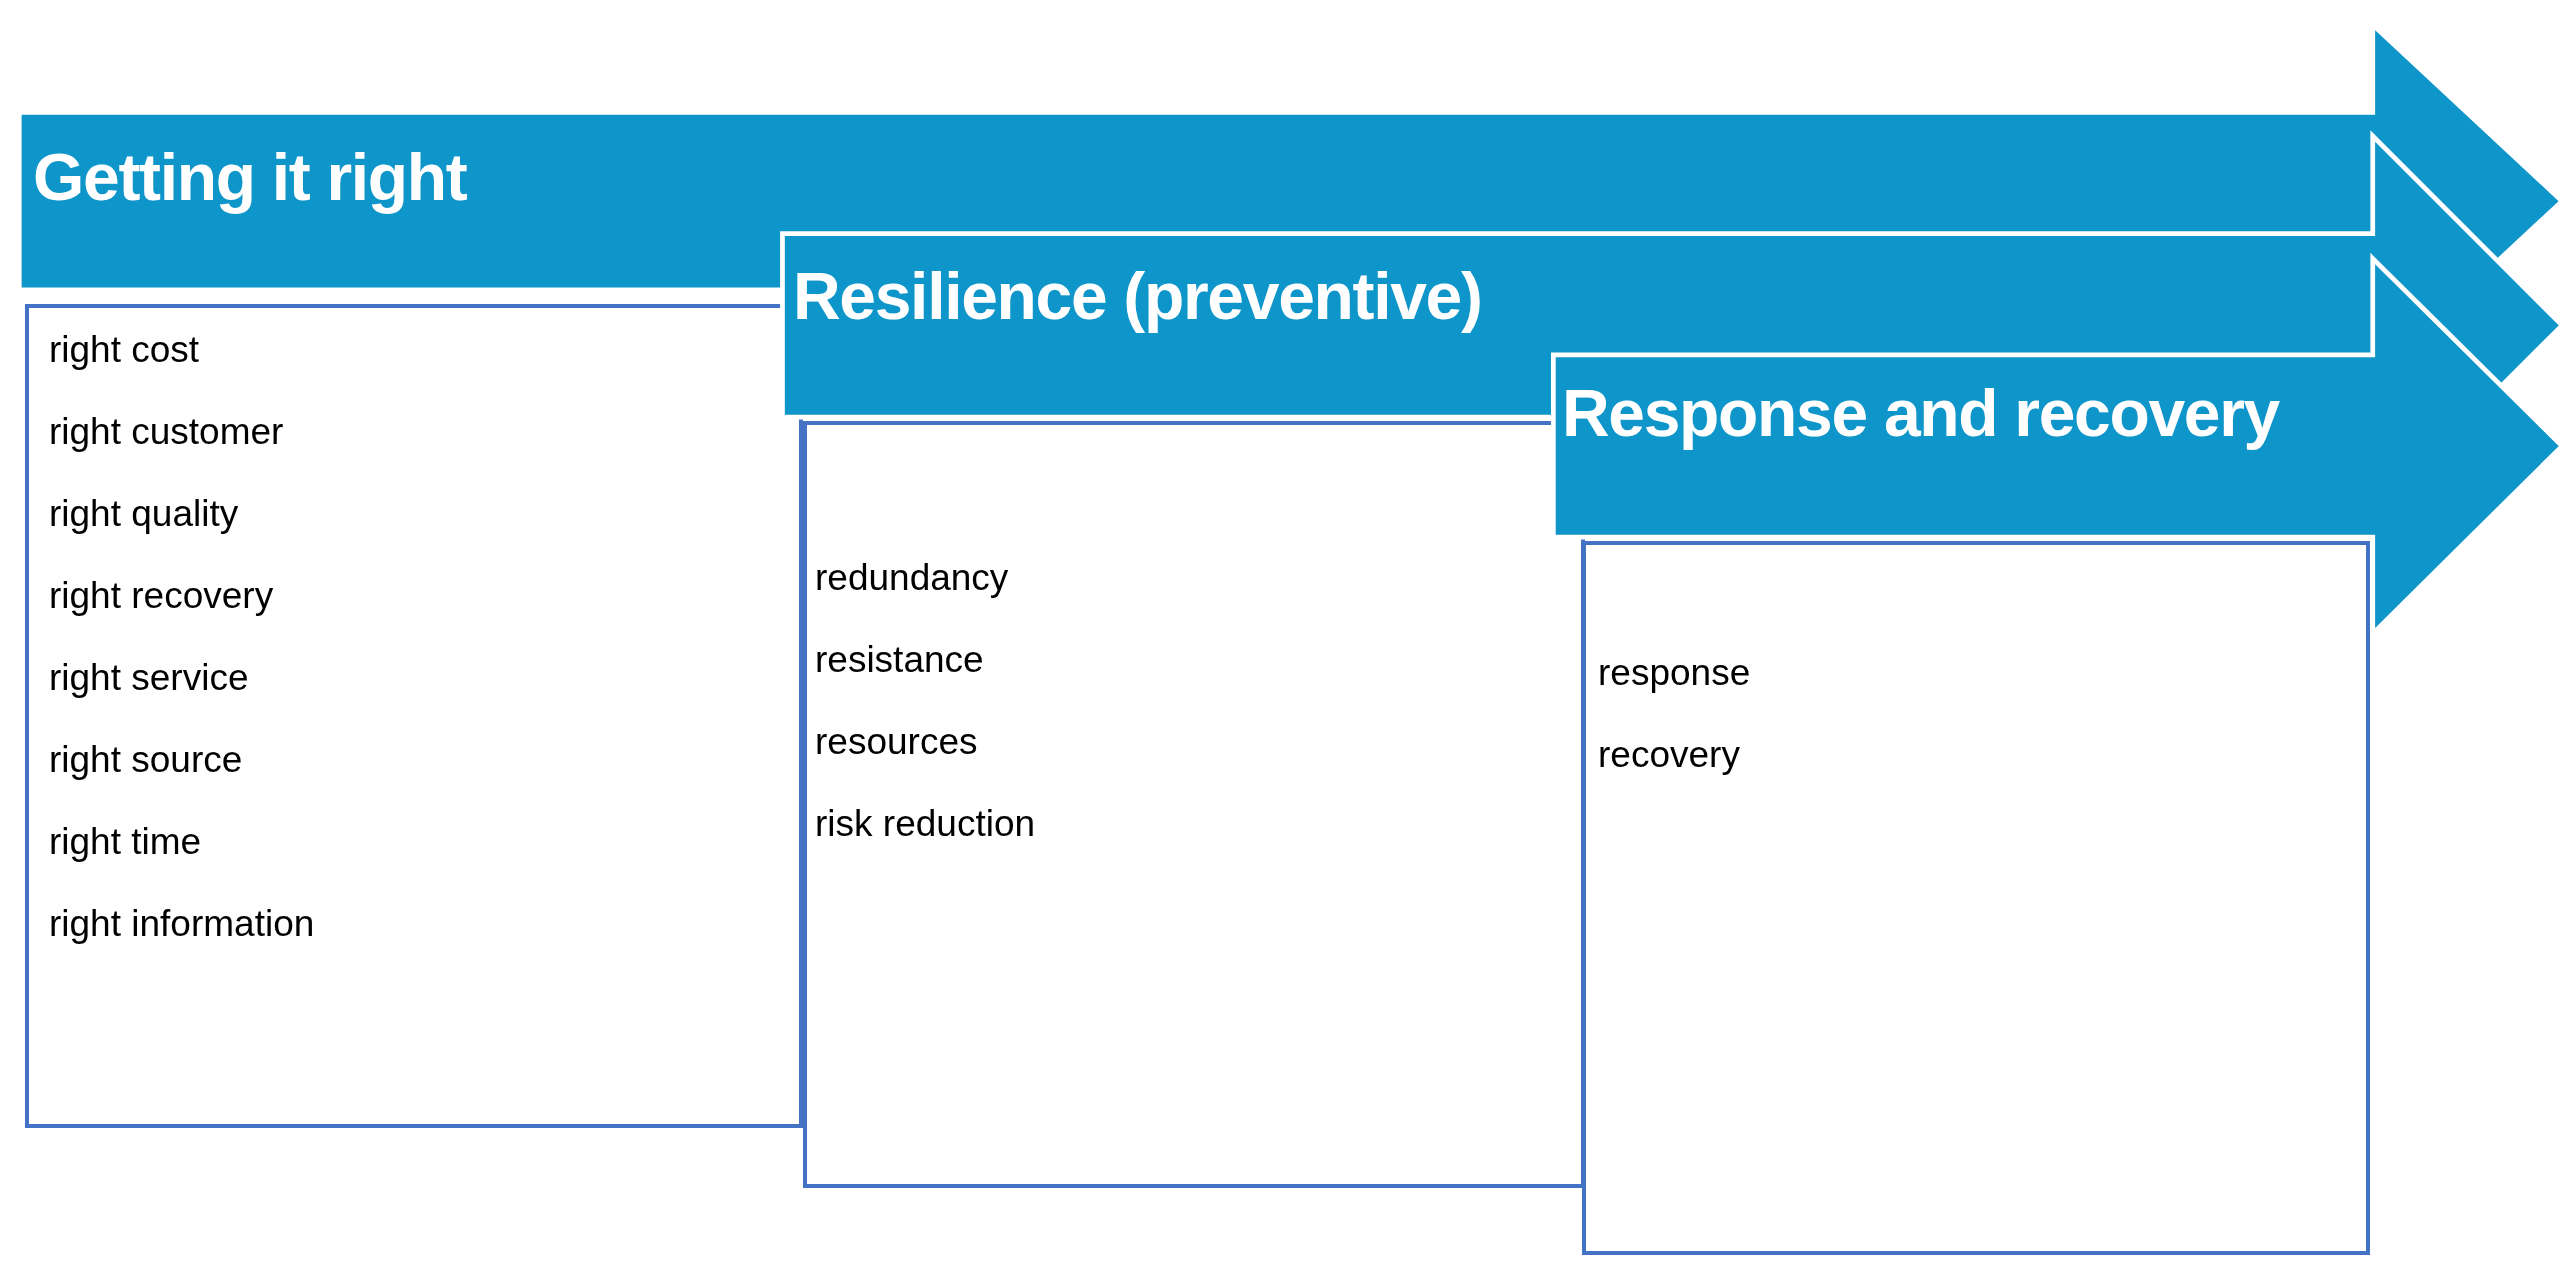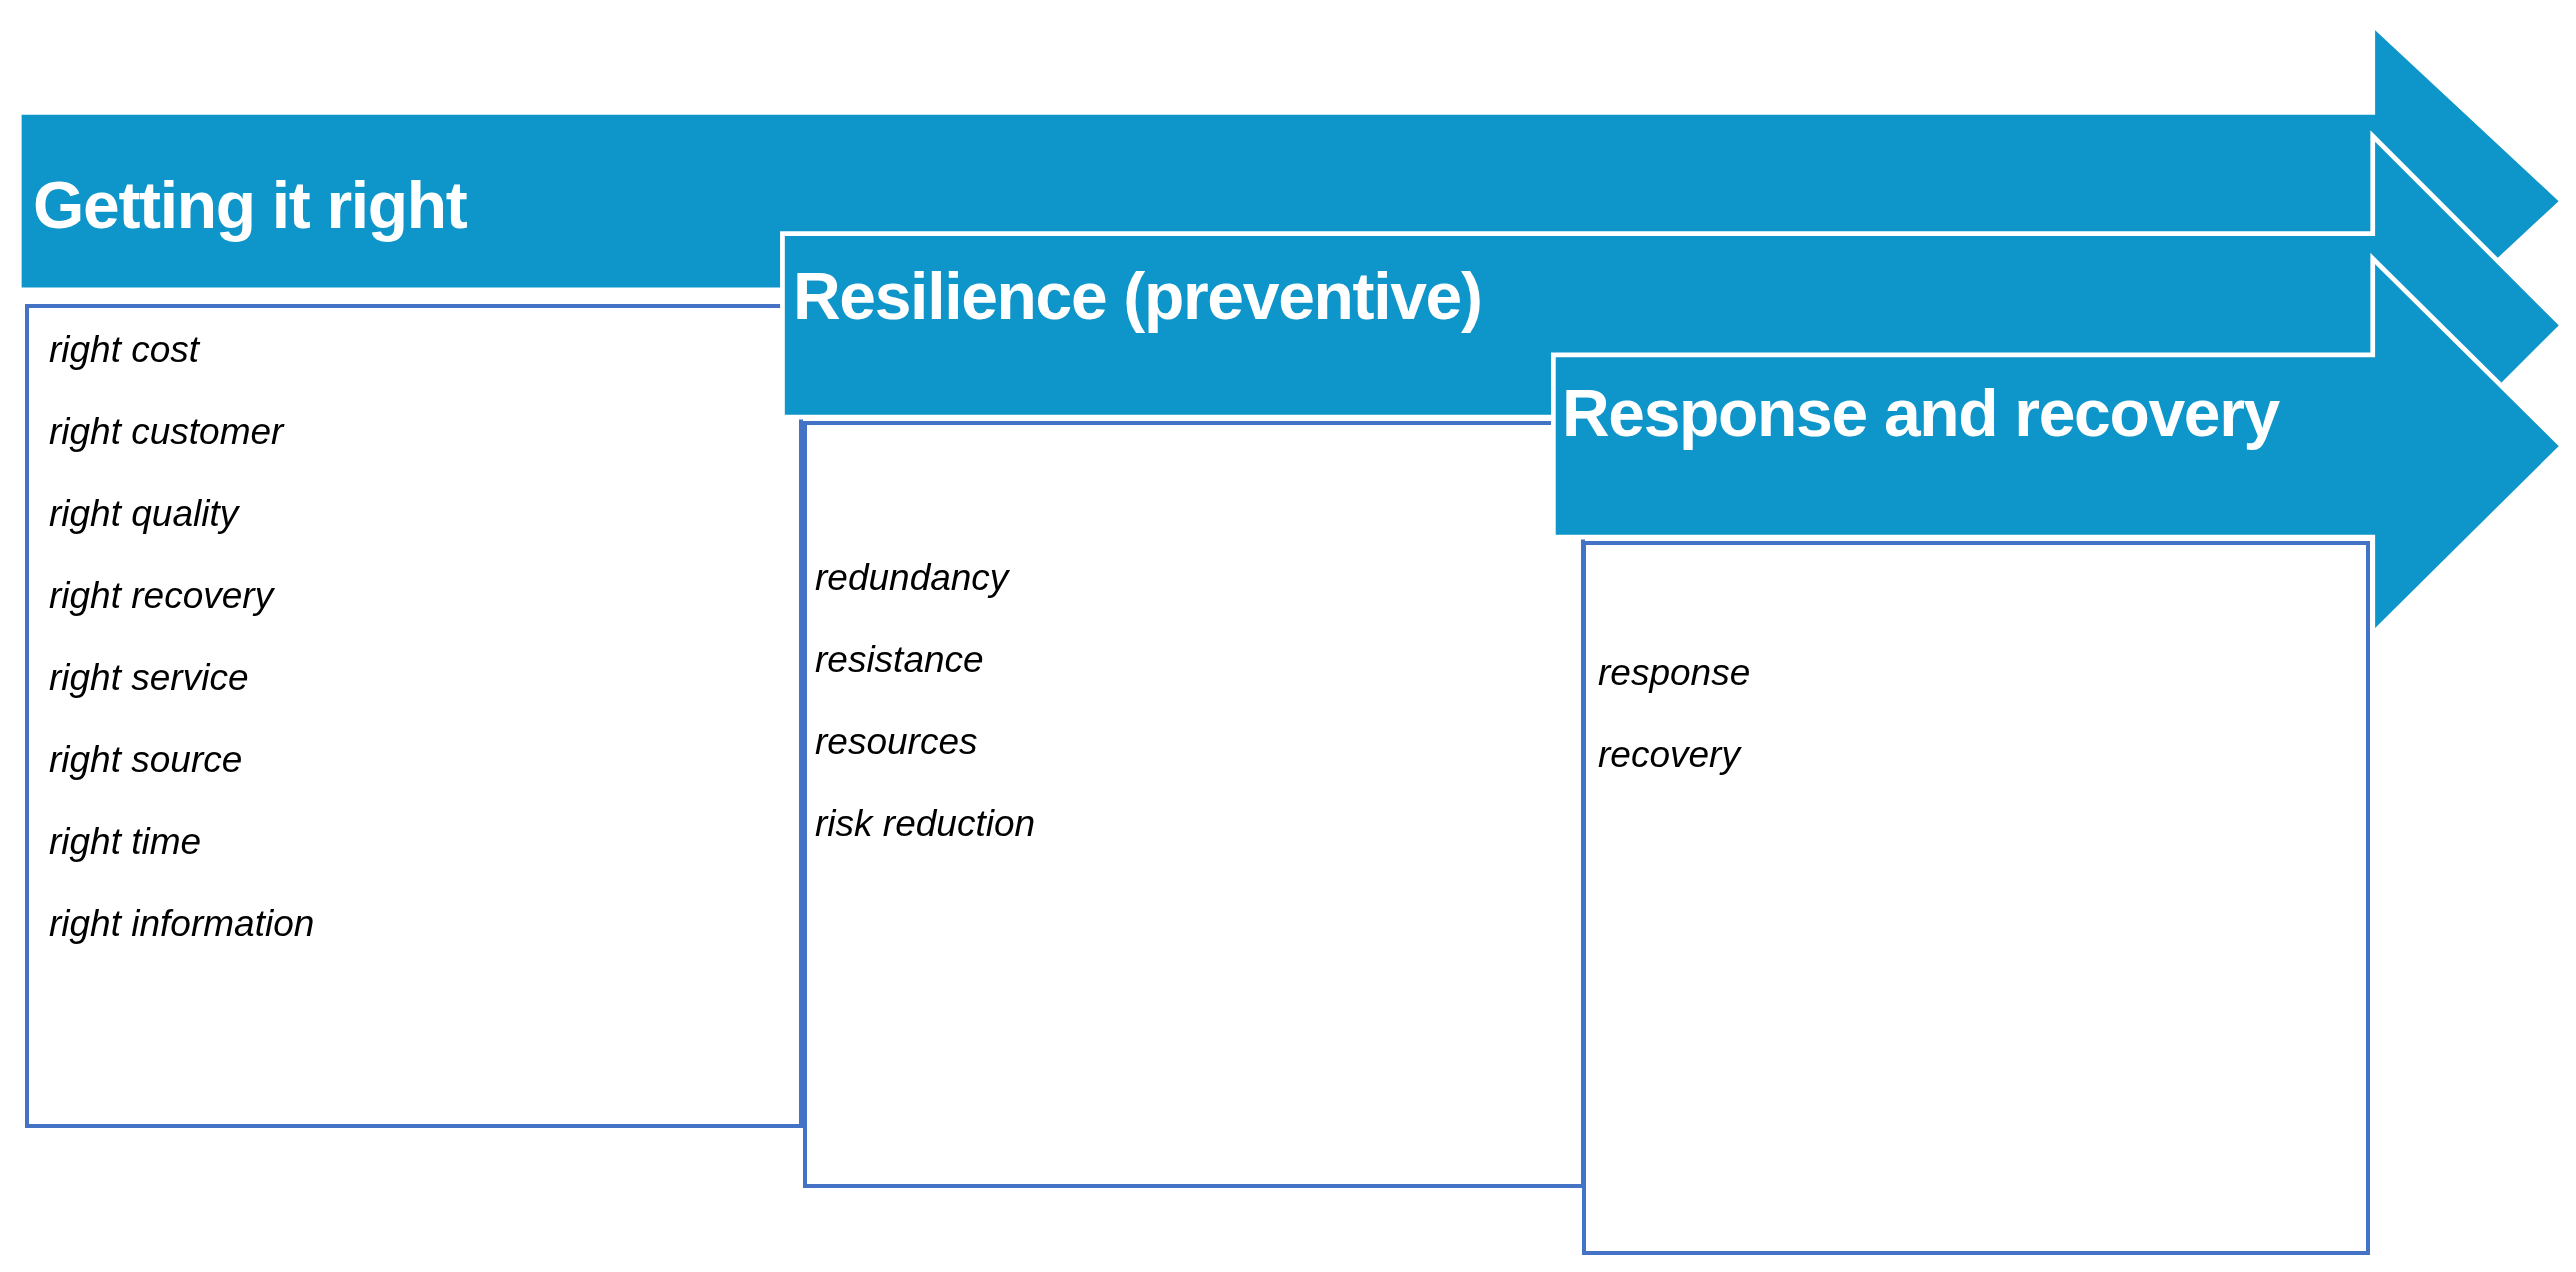--- a/index.html
+++ b/index.html
@@ -23,30 +23,29 @@
   .box-2{left:803px;top:421px;width:782px;height:767px;z-index:4;}
   .box-3{left:1582px;top:541px;width:788px;height:714px;z-index:6;}
   .banner-title{
     position:absolute;
     color:var(--banner-text,#ffffff);
     font-size:66px;font-weight:bold;line-height:1;
     letter-spacing:-0.02em;
     white-space:nowrap;
     z-index:10;
   }
-  .title-1{left:33px;top:144px;margin-top:28px;}
+  .title-1{left:33px;top:144px;}
   .title-2{left:793px;top:263px;}
   .title-3{left:1562px;top:380px;}
   .item-list{
     position:absolute;
     margin:0;padding:0;list-style:none;
     color:var(--list-text,#000000);
     font-size:37px;
     z-index:10;
-    font-style:italic;
   }
   .item-list li{height:82px;line-height:82px;white-space:nowrap;}
   .list-1{left:49px;top:309px;}
   .list-2{left:815px;top:537px;}
   .list-3{left:1598px;top:632px;}
 </style>
 </head>
 <body>
 
 <div class="canvas">

